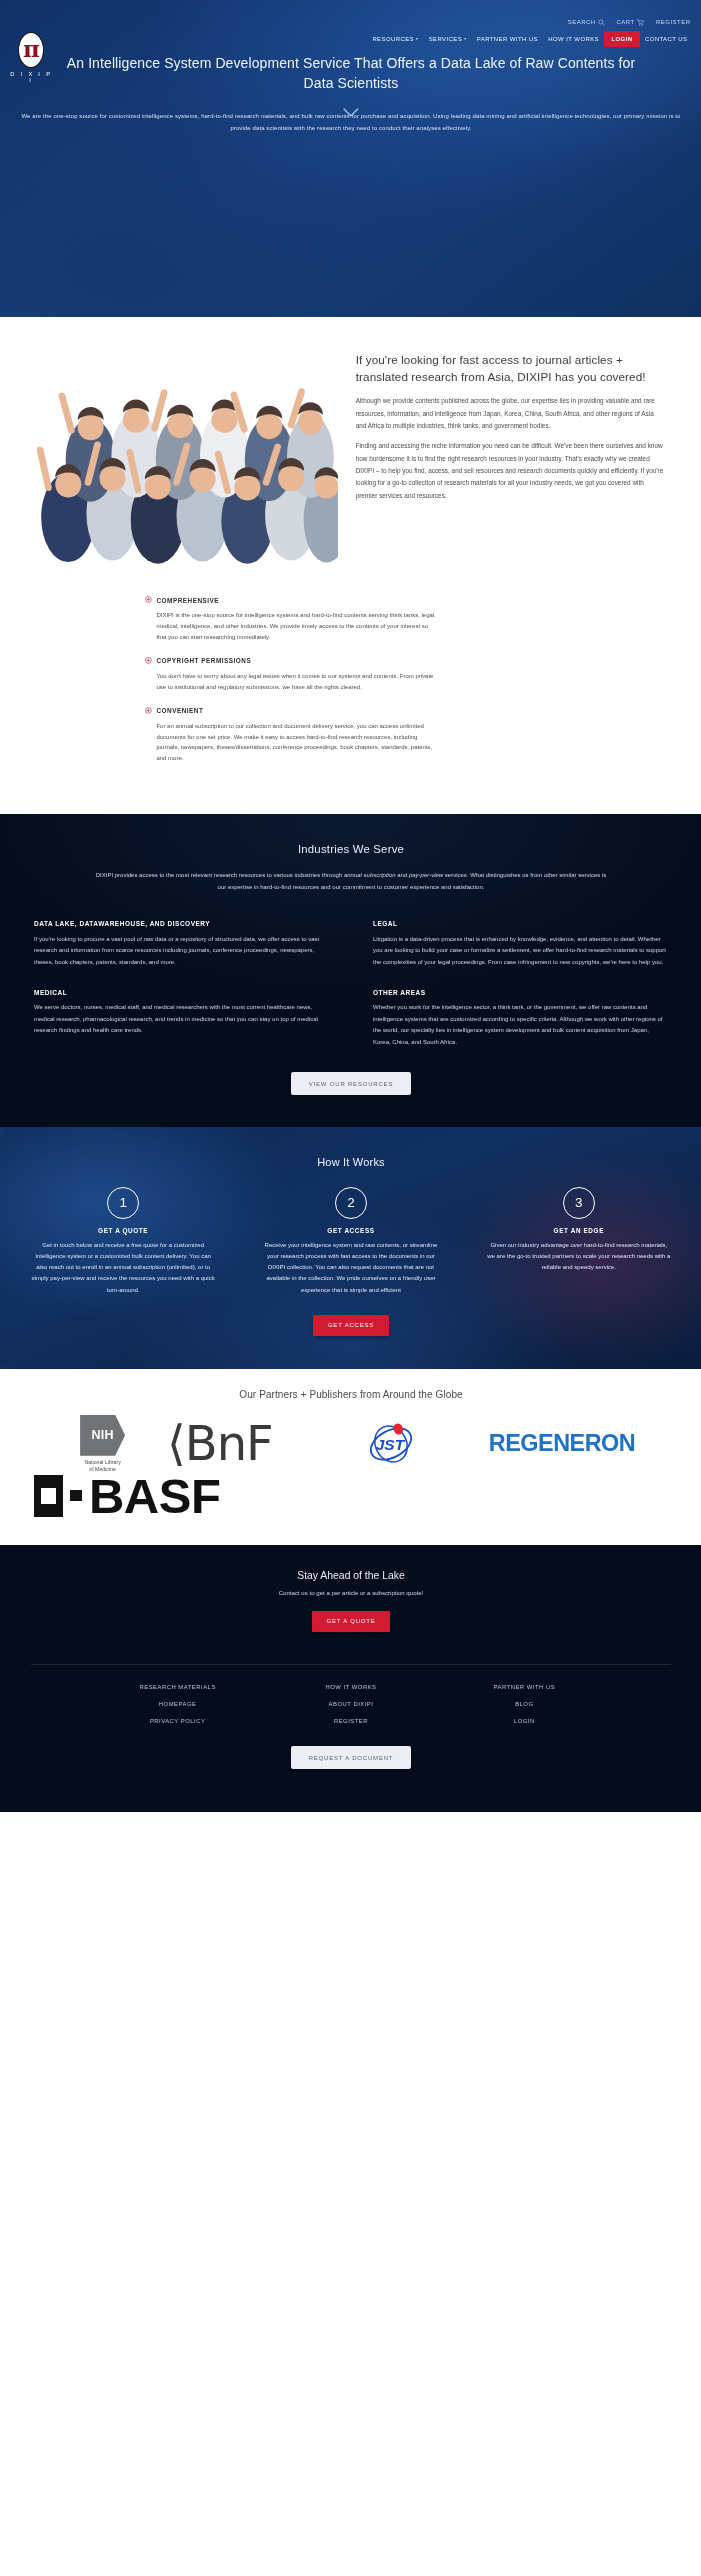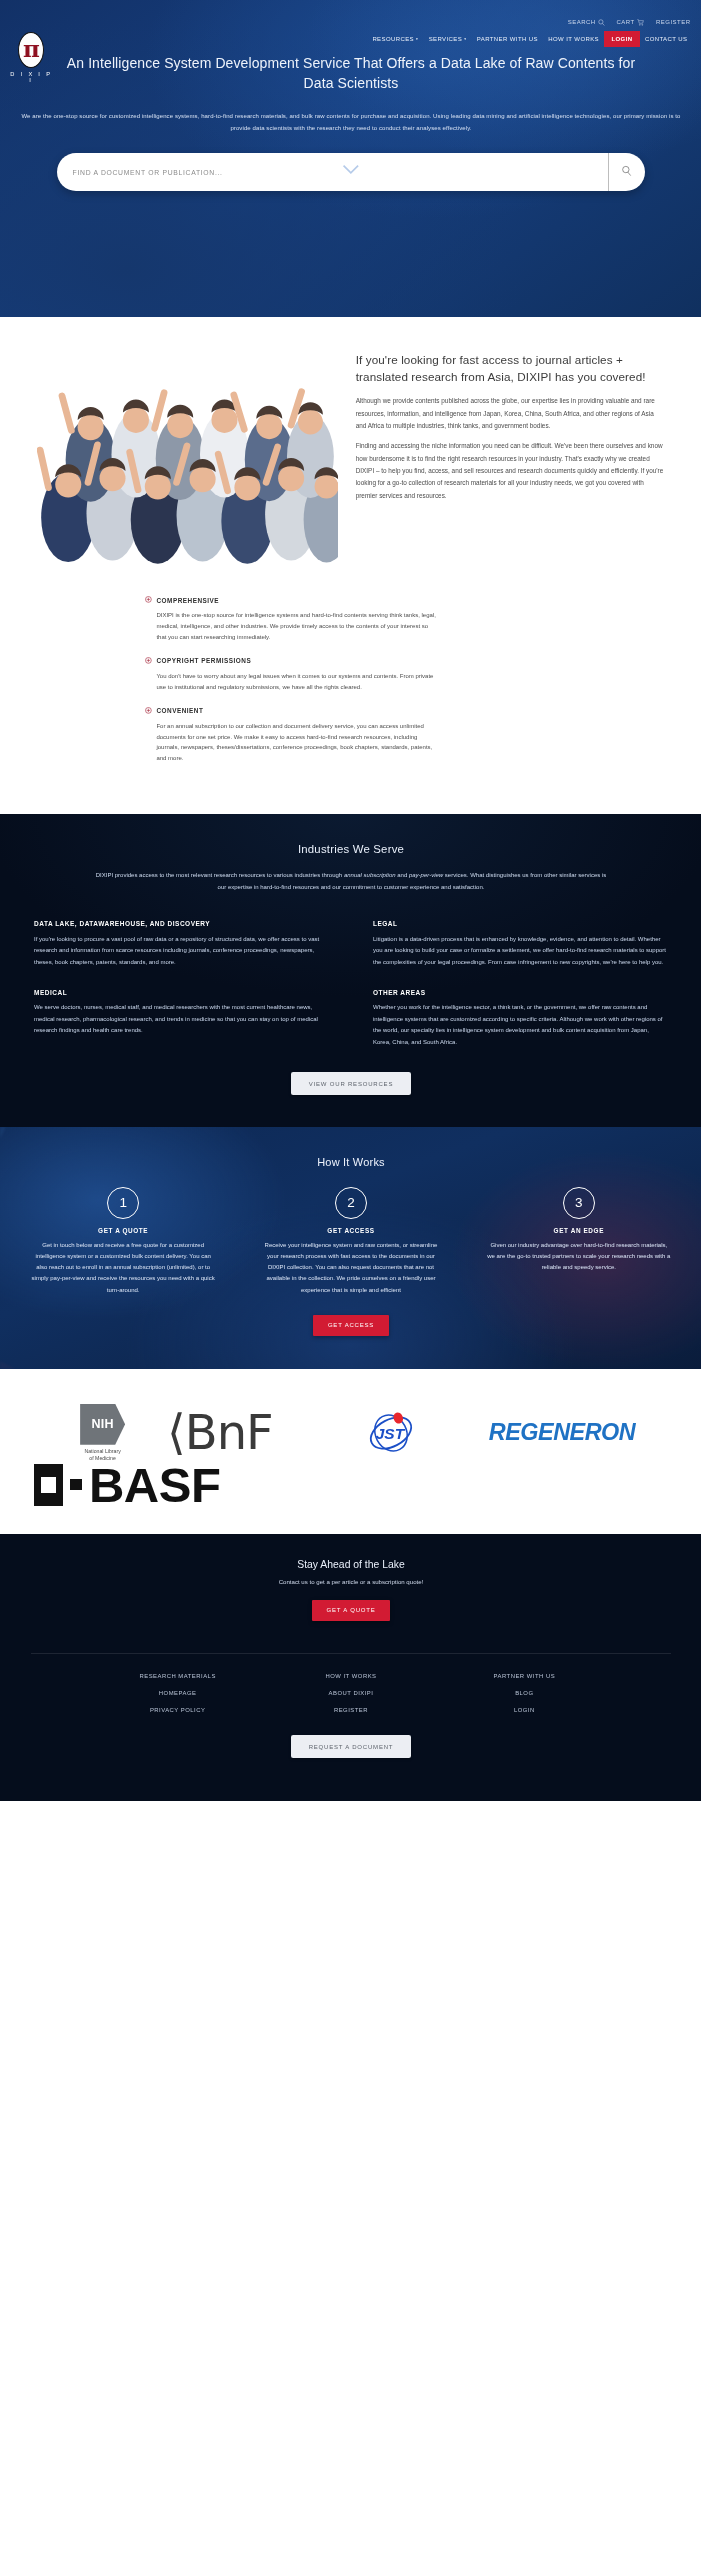--- a/index.html
+++ b/index.html
@@ -175,21 +175,21 @@
   .nih-mark {
     width: 45px; height: 41px; background: #6f7479; color: #fff;
     display: flex; align-items: center; justify-content: center;
     font-size: 12.5px; font-weight: 700; letter-spacing: 0.3px;
     clip-path: polygon(0 0, 78% 0, 100% 50%, 78% 100%, 0 100%);
     font-family: "Liberation Sans", sans-serif;
   }
   .nih-sub { margin-top: 3.1px; font-size: 5.2px; line-height: 1.35; color: #4a4a4a; text-align: center; }
   .bnf-logo { font-family: "DejaVu Sans", sans-serif; font-size: 48px; line-height: .9; color: #3a3a3a; font-weight: 400; letter-spacing: -1px;}
   .jst-logo { position: relative; width: 62px; height: 52px; }
-  .regeneron-logo { font-size: 23.4px; font-style: italic; font-weight: 700; color: #1f72c4; letter-spacing: -0.5px; font-family: "Liberation Sans", sans-serif;}
+  .regeneron-logo { font-size: 23.4px; font-weight: 700; color: #1f72c4; letter-spacing: -0.5px; font-family: "Liberation Sans", sans-serif;}
   .basf-logo { display: flex; align-items: center; gap: 7.3px; }
   .basf-sq { width: 29px; height: 42px; background: #111; position: relative; }
   .basf-sq::after { content:""; position:absolute; left: 7.3px; top: 13.5px; width: 14.6px; height: 15.6px; background: #fff; }
   .basf-dot { width: 11.4px; height: 11.4px; background: #111; }
   .basf-word { font-size: 49px; font-weight: 700; color: #111; letter-spacing: -0.5px; line-height: .9; font-family:"Liberation Sans", sans-serif;}
 
   
   .sec-foot { background: #050d1c; padding: 25px 0 0; color: #dbe4f3; }
   .foot-title { text-align: center; font-size: 10.4px; font-weight: 400; color: #eaf0fb; }
   .foot-sub { text-align: center; margin-top: 8.3px; font-size: 6.1px; color: #d2dcee; }
@@ -253,33 +253,20 @@
         </a>
         <a class="nav-link">PARTNER WITH US</a>
         <a class="nav-link">HOW IT WORKS</a>
         <a class="nav-link login">LOGIN</a>
         <a class="nav-link">CONTACT US</a>
       </nav>
 
       <h1 class="hero-title">An Intelligence System Development Service That Offers a Data Lake of Raw Contents for Data Scientists</h1>
       <p class="hero-sub">We are the one-stop source for customized intelligence systems, hard-to-find research materials, and bulk raw contents for purchase and acquisition. Using leading data mining and artificial intelligence technologies, our primary mission is to provide data scientists with the research they need to conduct their analyses effectively.</p>
 
-      <div class="search-row">
-        <div class="search-box">
-          <input class="search-input" type="text" placeholder="FIND A DOCUMENT OR PUBLICATION..." style="">
-          <button class="search-btn">
-            <span>
-              <svg width="11.4" height="11.4" viewBox="0 0 20 20" fill="none" stroke="#555" stroke-width="1.1">
-                <circle cx="8.5" cy="8" r="5.6"></circle>
-                  <line x1="11.8" y1="12.4" x2="17" y2="18.6"></line>
-              </svg>
-            </span>
-          </button>
-        </div>
-      </div>
 
       <div class="scroll-cue">
         <span>
           <svg width="17.7" height="10.4" viewBox="0 0 34 20" fill="none" stroke="#a9c2e6" stroke-width="3.2">
             <polyline points="3,3 17,17 31,3"></polyline>
           </svg>
         </span>
       </div>
     </div>
   </section>
@@ -451,20 +438,21 @@
         </div>
       </div>
 
       <div class="how-cta">
         <button class="btn-red">GET ACCESS</button>
       </div>
     </div>
   </section>
 
   <section class="sec-partners">
+    <h2 class="partners-title">Our Partners + Publishers from Around the Globe</h2>
 
     <div class="partners-grid">
       <div class="p-cell p-nih">
         <div class="nih-logo">
           <div class="nih-mark">NIH</div>
           <div class="nih-sub">National Library<br>of Medicine</div>
         </div>
       </div>
       <div class="p-cell p-bnf">
         <div class="bnf-logo">⟨BnF</div>

